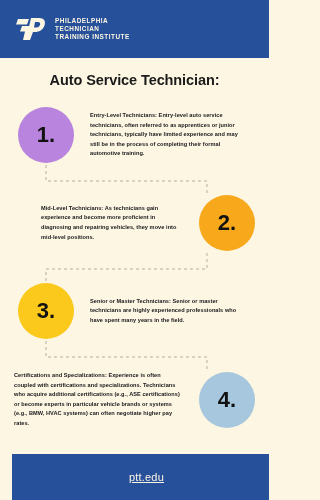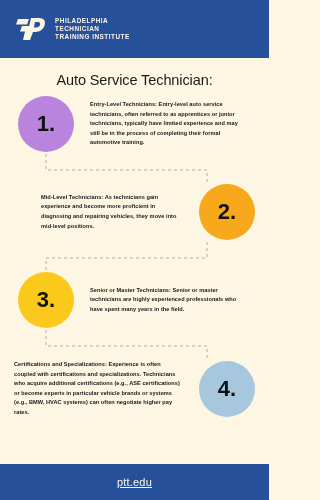--- a/index.html
+++ b/index.html
@@ -49,23 +49,23 @@
   }
 
   
   .title-wrap {
     text-align: center;
     padding: 14px 14px 4px 14px;
   }
   .title-line1 {
     font-size: 14.5px;
     color: #1b1b1b;
-    font-weight: normal;
+    font-weight: bold;
     letter-spacing: -0.1px;
-    margin-bottom: 4px;
+    margin-bottom: 15px;
   }
   .title-line2 {
     font-size: 15px;
     color: #111111;
     font-weight: bold;
     letter-spacing: -0.2px;
   }
 
   
   .steps {
@@ -122,24 +122,24 @@
   #step-4 { top: 264px; }
 
   #step-1 .step-text { width: 150px; }
   #step-2 .step-text { width: 142px; }
   #step-3 .step-text { width: 148px; }
   #step-4 .step-text { width: 170px; }
 
   
   .footer {
     position: absolute;
-    left: 0;
+    left: 12px;
     bottom: 0;
     width: 100%;
-    height: 36px;
+    height: 46px;
     background: #27509A;
     display: flex;
     align-items: center;
     justify-content: center;
   }
   .footer-link {
     color: #fdf6e3;
     font-size: 11px;
     text-decoration: underline;
     letter-spacing: 0.2px;

